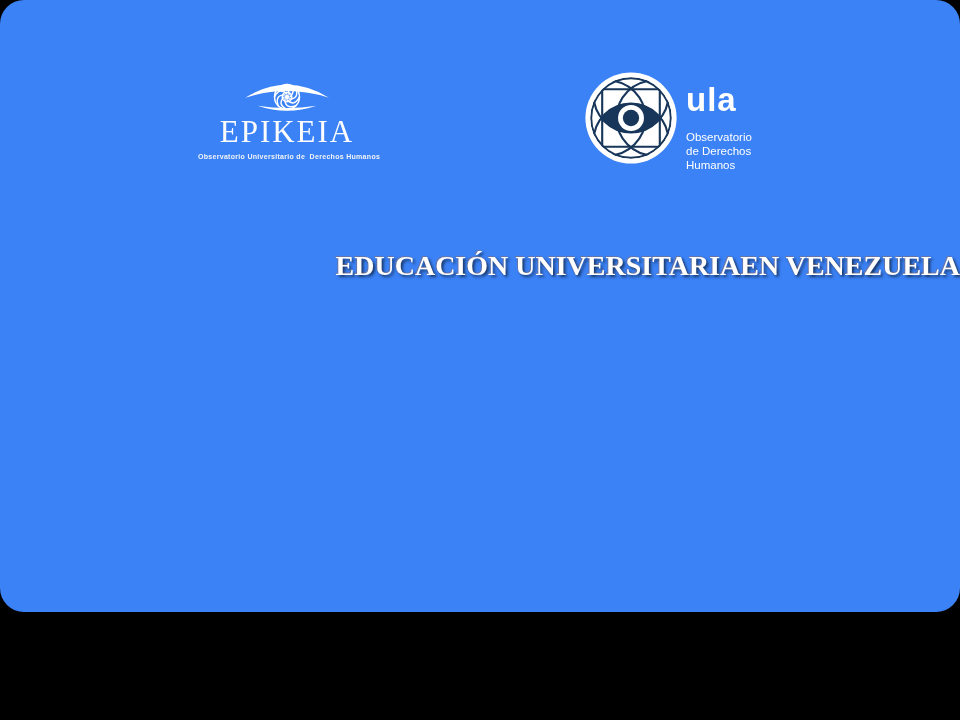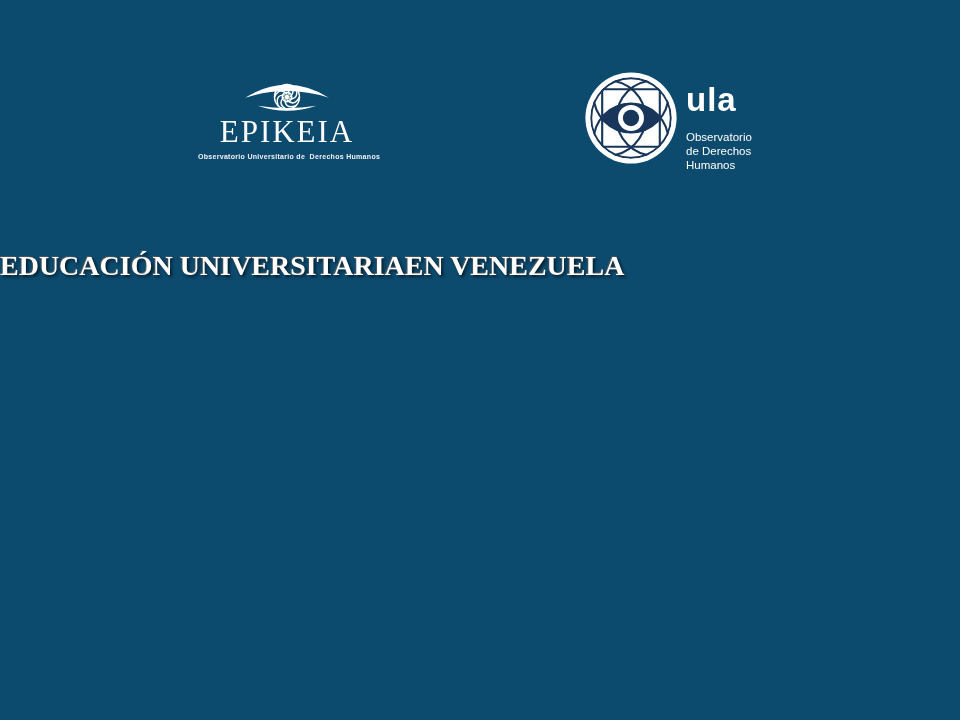--- a/index.html
+++ b/index.html
@@ -1,23 +1,24 @@
 <!DOCTYPE html>
 <html><head>
 <meta charset="utf-8">
 <style>
   html, body { margin: 0; padding: 0; background: #000; }
   .slide {
     position: relative;
     width: 960px;
-    height: 720px;
-    background: #0c4a6e;
+    height: 612px;
+    background: #3b82f6;
     overflow: hidden;
     font-family: "Liberation Sans", sans-serif;
     color: #ffffff;
+    border-radius: 24px;
   }
 
   
   .epikeia {
     position: absolute;
     left: 198px;
     top: 74px;
     width: 178px;
     text-align: center;
   }
@@ -57,21 +58,21 @@
     letter-spacing: 1px;
   }
   .ula-tagline { margin-top: 16px; font-size: 11.5px; line-height: 1.22; }
 
   
   .title-block {
     position: absolute;
     left: 0;
     top: 241px;
     width: 100%;
-    text-align: left;
+    text-align: right;
     font-family: "Liberation Serif", serif;
     font-weight: bold;
     font-size: 28px;
     color: #ffffff;
     text-shadow: -1px -1px 0 rgba(168, 102, 60, 0.40), 2px 2px 3px rgba(0, 0, 0, 0.60);
   }
   .title-line { line-height: 49px; height: 49px; }
 </style>
 </head>
 <body>

